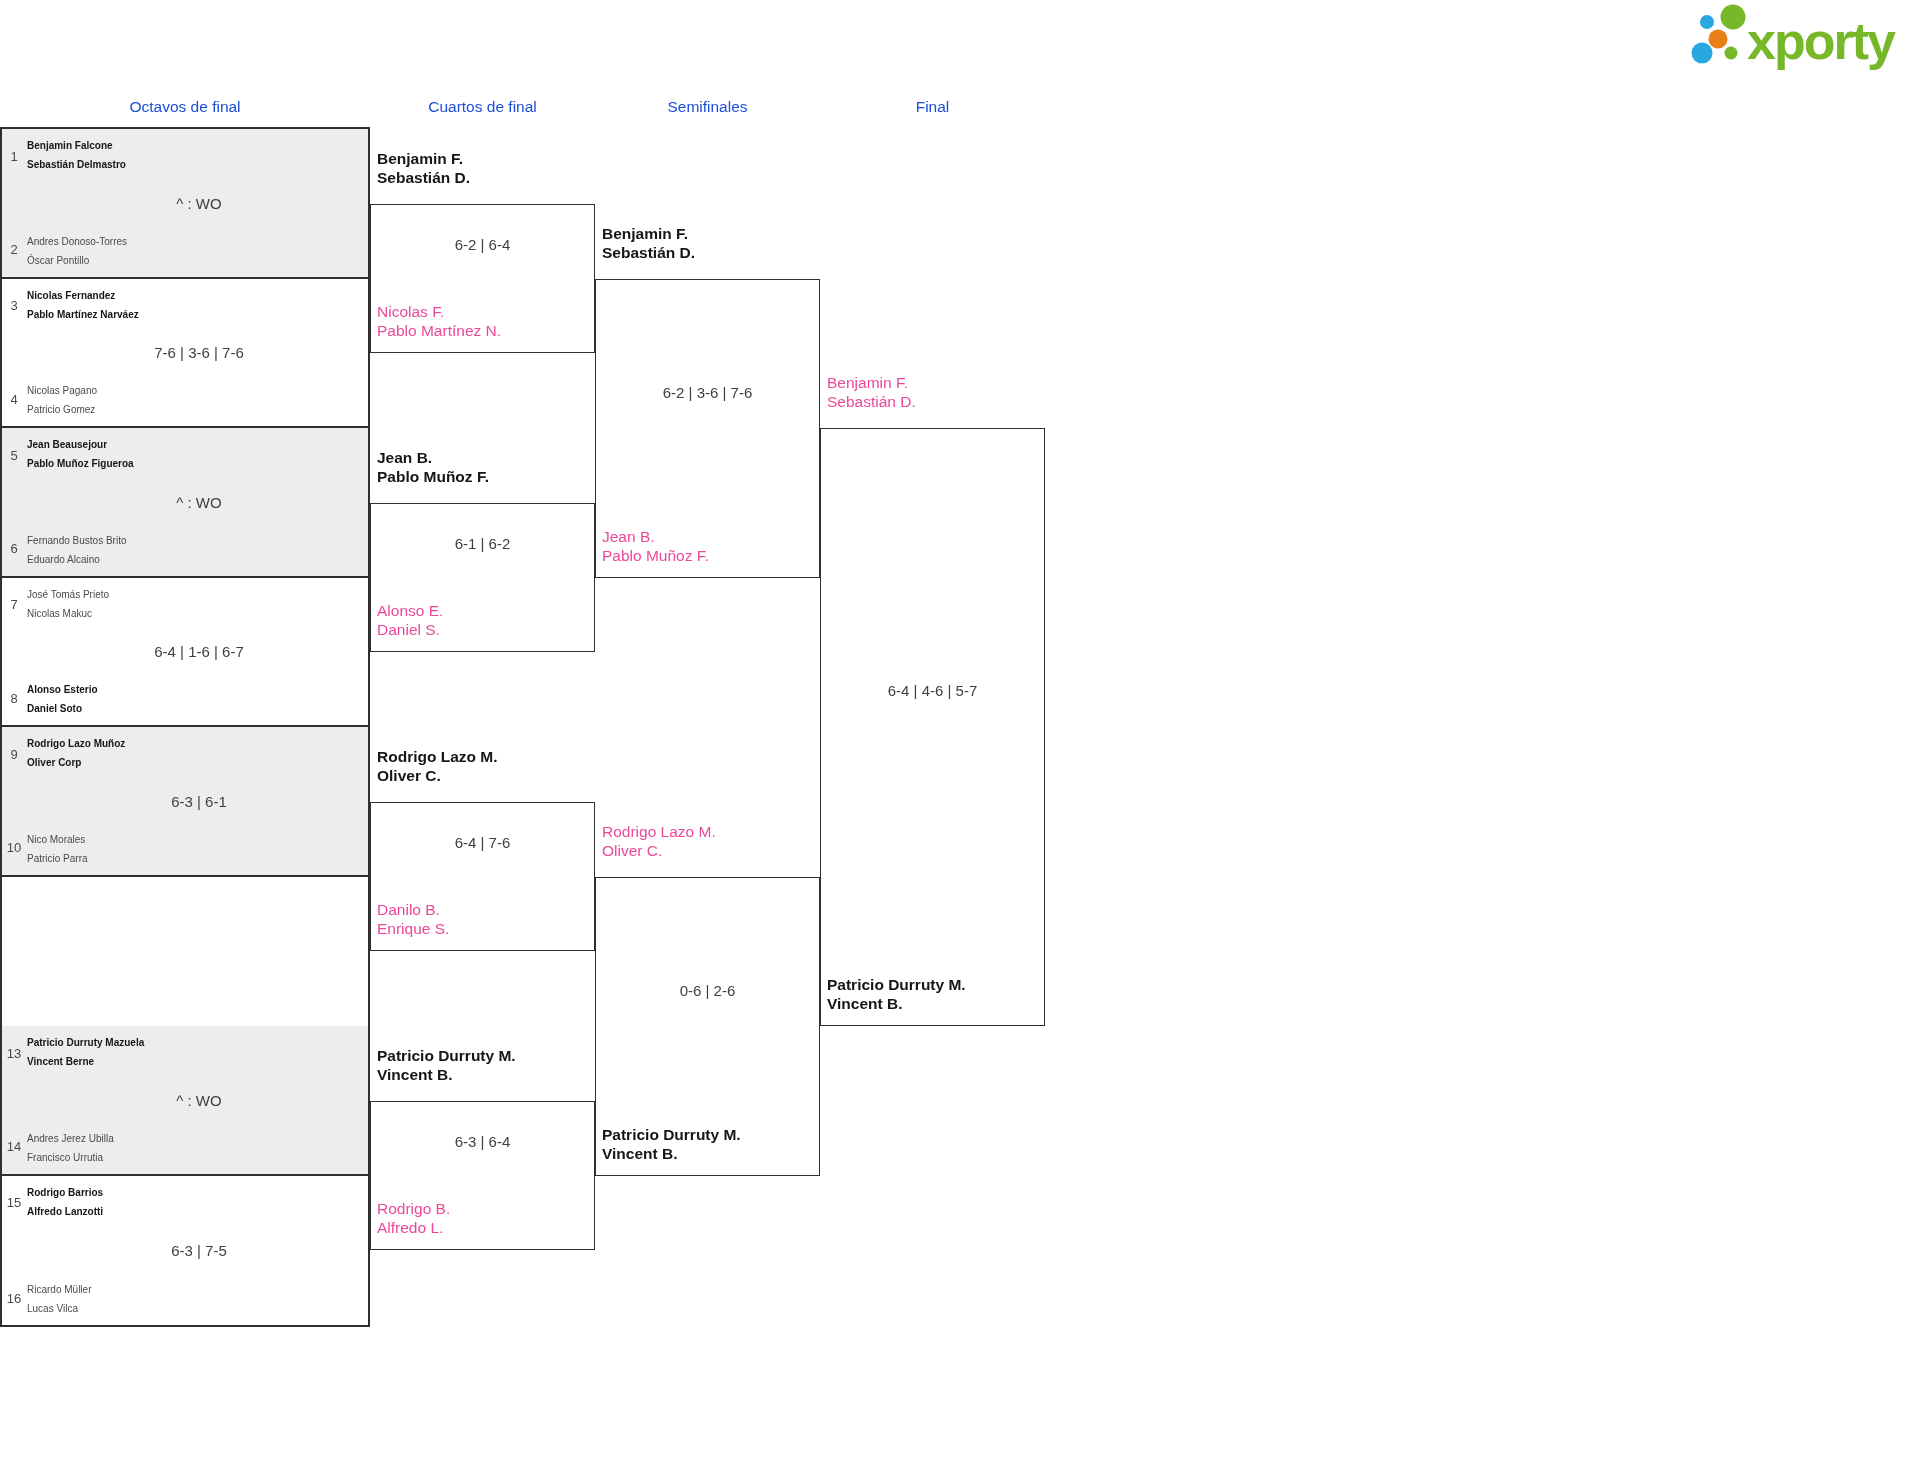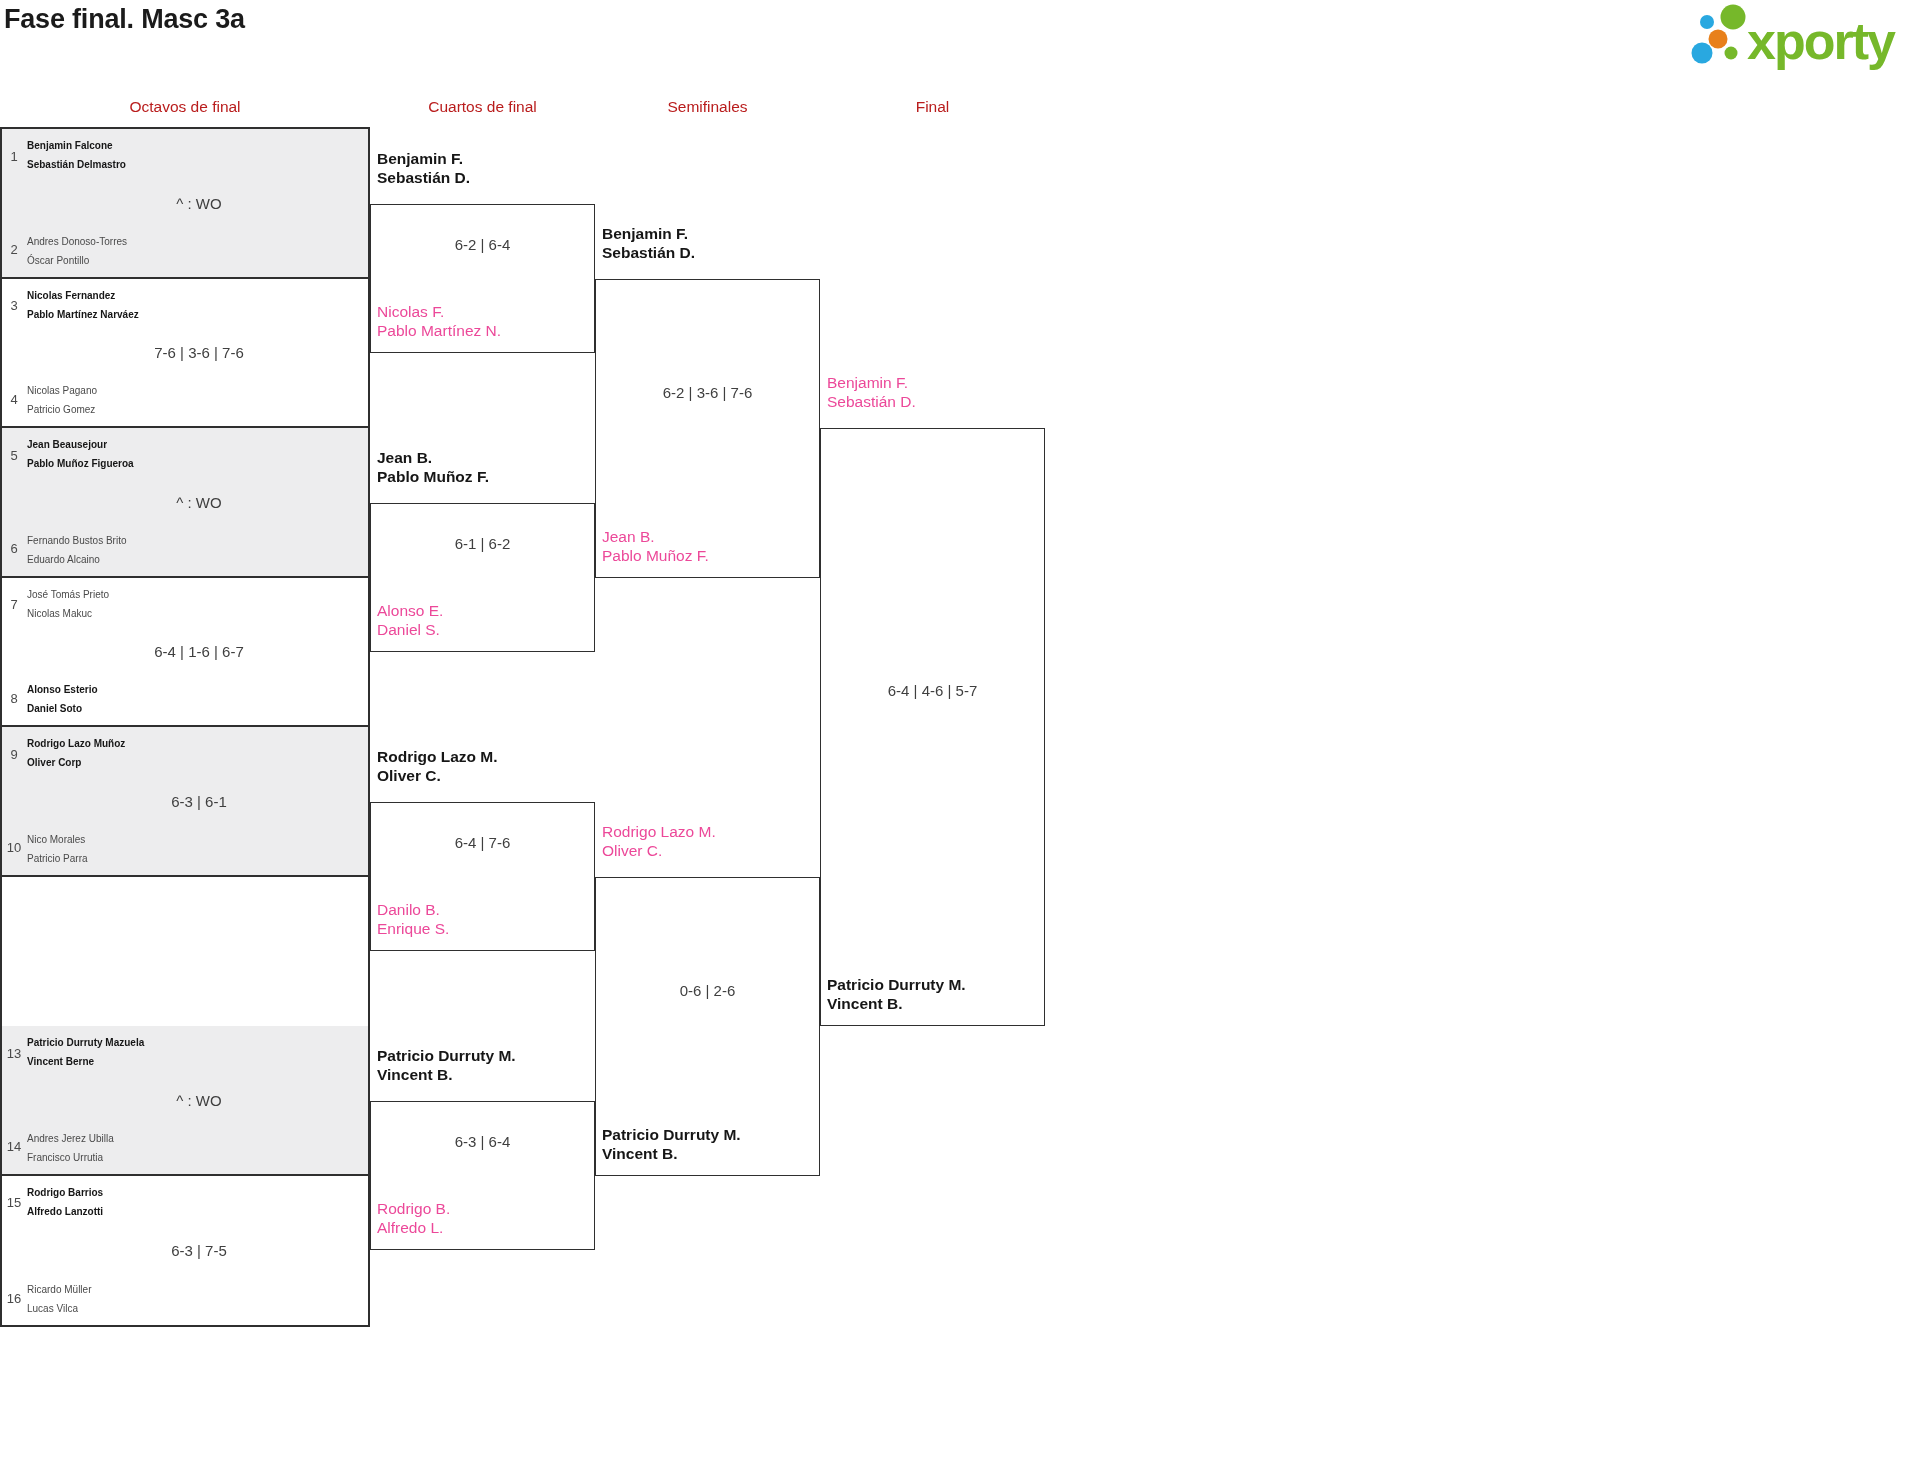--- a/index.html
+++ b/index.html
@@ -5,21 +5,21 @@
   html,body{margin:0;padding:0;}
   body{
     width:1920px;height:1459px;position:relative;background:#ffffff;
     font-family:"Liberation Sans",sans-serif;color:#1c1c1c;overflow:hidden;
   }
   
   .page-title{position:absolute;left:4px;top:2px;font-size:27px;line-height:34px;
     font-weight:700;color:#1b1b1b;letter-spacing:-0.2px;}
   .logo{position:absolute;left:1683px;top:0;width:237px;height:78px;cursor:pointer;}
   
-  .col-header{position:absolute;top:98px;text-align:center;font-size:15.5px;color:#b91c1c;}
+  .col-header{position:absolute;top:98px;text-align:center;font-size:15.5px;color:#1d4ed8;}
   .col-h0{left:0;width:370px;}
   .col-h1{left:370px;width:225px;}
   .col-h2{left:595px;width:225px;}
   .col-h3{left:820px;width:225px;}
   
   .of-wrap{position:absolute;left:0;top:127px;width:370px;height:1200px;
     border:2px solid #2f2f2f;box-sizing:border-box;}
   .of-match{position:absolute;left:0;right:0;height:149.5px;box-sizing:border-box;
     border-bottom:2px solid #2f2f2f;background:#ffffff;}
   .of-match.last{border-bottom:none;}
@@ -48,21 +48,20 @@
   .above-team.loser,.inner-team.loser{font-weight:400;color:#ec4899;}
   .box-score{position:absolute;left:0;right:0;text-align:center;font-size:15px;color:#3f3f3f;}
   .qf .box-score{top:31px;}
   .sf .box-score{top:104px;}
   .fin .box-score{top:253px;}
 </style>
 </head>
 <body>
 
 <div class="page-title">
-  <div>Fase final. Masc 3a</div>
 </div>
 
 <div class="logo">
   <svg width="237" height="78" viewBox="0 0 237 78">
     <circle cx="24" cy="22" r="7" fill="#29a8e0"></circle>
     <circle cx="50" cy="17" r="12.5" fill="#76b82a"></circle>
     <circle cx="35" cy="39" r="9.5" fill="#e8801a"></circle>
     <circle cx="19" cy="53" r="10.5" fill="#29a8e0"></circle>
     <circle cx="48" cy="53" r="6.5" fill="#76b82a"></circle>
     <text x="64" y="59" font-family="Liberation Sans, sans-serif" font-size="52" font-weight="700" letter-spacing="-2" fill="#76b82a">xporty</text>

